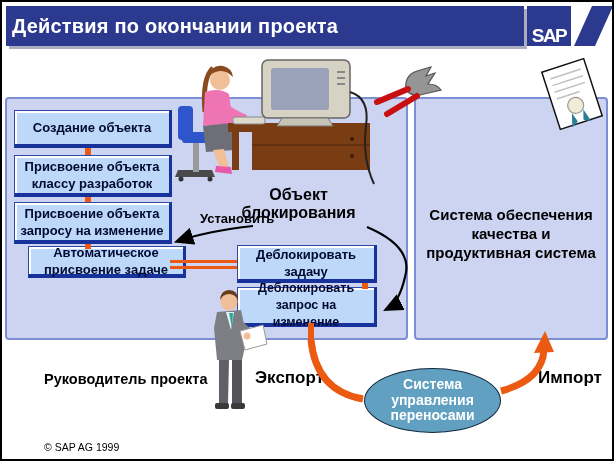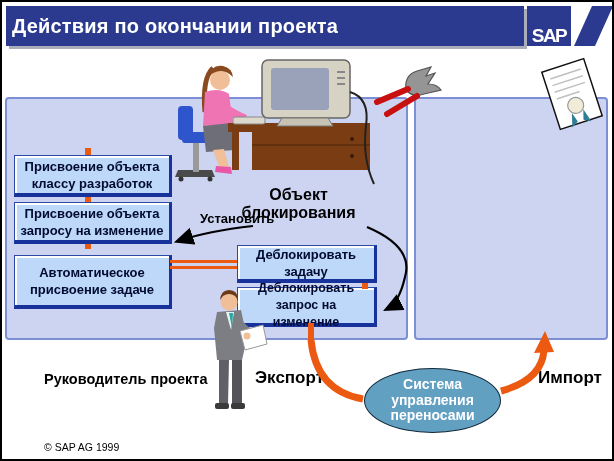--- a/index.html
+++ b/index.html
@@ -57,39 +57,41 @@
   <div class="abs titlebar">
     <span class="t">Действия по окончании проекта</span>
   </div>
   <div class="abs saplogo">
     <span class="s">SAP</span>
   </div>
 
   <div class="abs panel panel-mid"></div>
   <div class="abs panel panel-right"></div>
 
+  <div class="abs pbox lbox" style="top:108px;height:38px;">Создание объекта</div>
   <div class="abs pbox lbox" style="top:153px;height:42px;">Присвоение объекта классу разработок</div>
   <div class="abs pbox lbox" style="top:200px;height:42px;">Присвоение объекта запросу на изменение</div>
-  <div class="abs pbox lbox" style="top:253px;height:54px;">Автоматическое присвоение задаче</div>
+  <div class="abs pbox lbox" style="top:244px;height:32px;margin-left:14px;">Автоматическое присвоение задаче</div>
 
   <div class="abs oc" style="left:83px;top:146px;width:6px;height:7px;"></div>
   <div class="abs oc" style="left:83px;top:195px;width:6px;height:5px;"></div>
   <div class="abs oc" style="left:83px;top:242px;width:6px;height:5px;"></div>
 
   <div class="abs odbl" style="left:168px;top:258px;width:67px;height:9px;"></div>
 
   <div class="abs lbl lock-header">Объект блокирования</div>
   <div class="abs lbl set-lbl">Установить</div>
 
   <div class="abs pbox rbox" style="top:243px;height:38px;">Деблокировать задачу</div>
   <div class="abs pbox rbox" style="top:285px;height:40px;font-size:12.5px;">Деблокировать запрос на изменение</div>
 
   <div class="abs oc" style="left:360px;top:281px;width:6px;height:6px;"></div>
   <div class="abs oc" style="left:306px;top:321px;width:6px;height:18px;"></div>
 
+  <div class="abs lbl qa-lbl">Система обеспечения качества и продуктивная система</div>
 
   <div class="abs lbl mgr-lbl">Руководитель проекта</div>
   <div class="abs lbl exp-lbl">Экспорт</div>
   <div class="abs tms">
     <div class="txt">Система управления переносами</div>
   </div>
 
   <div class="abs lbl imp-lbl">Импорт</div>
 
   <div class="abs copyright">© SAP AG 1999</div>

